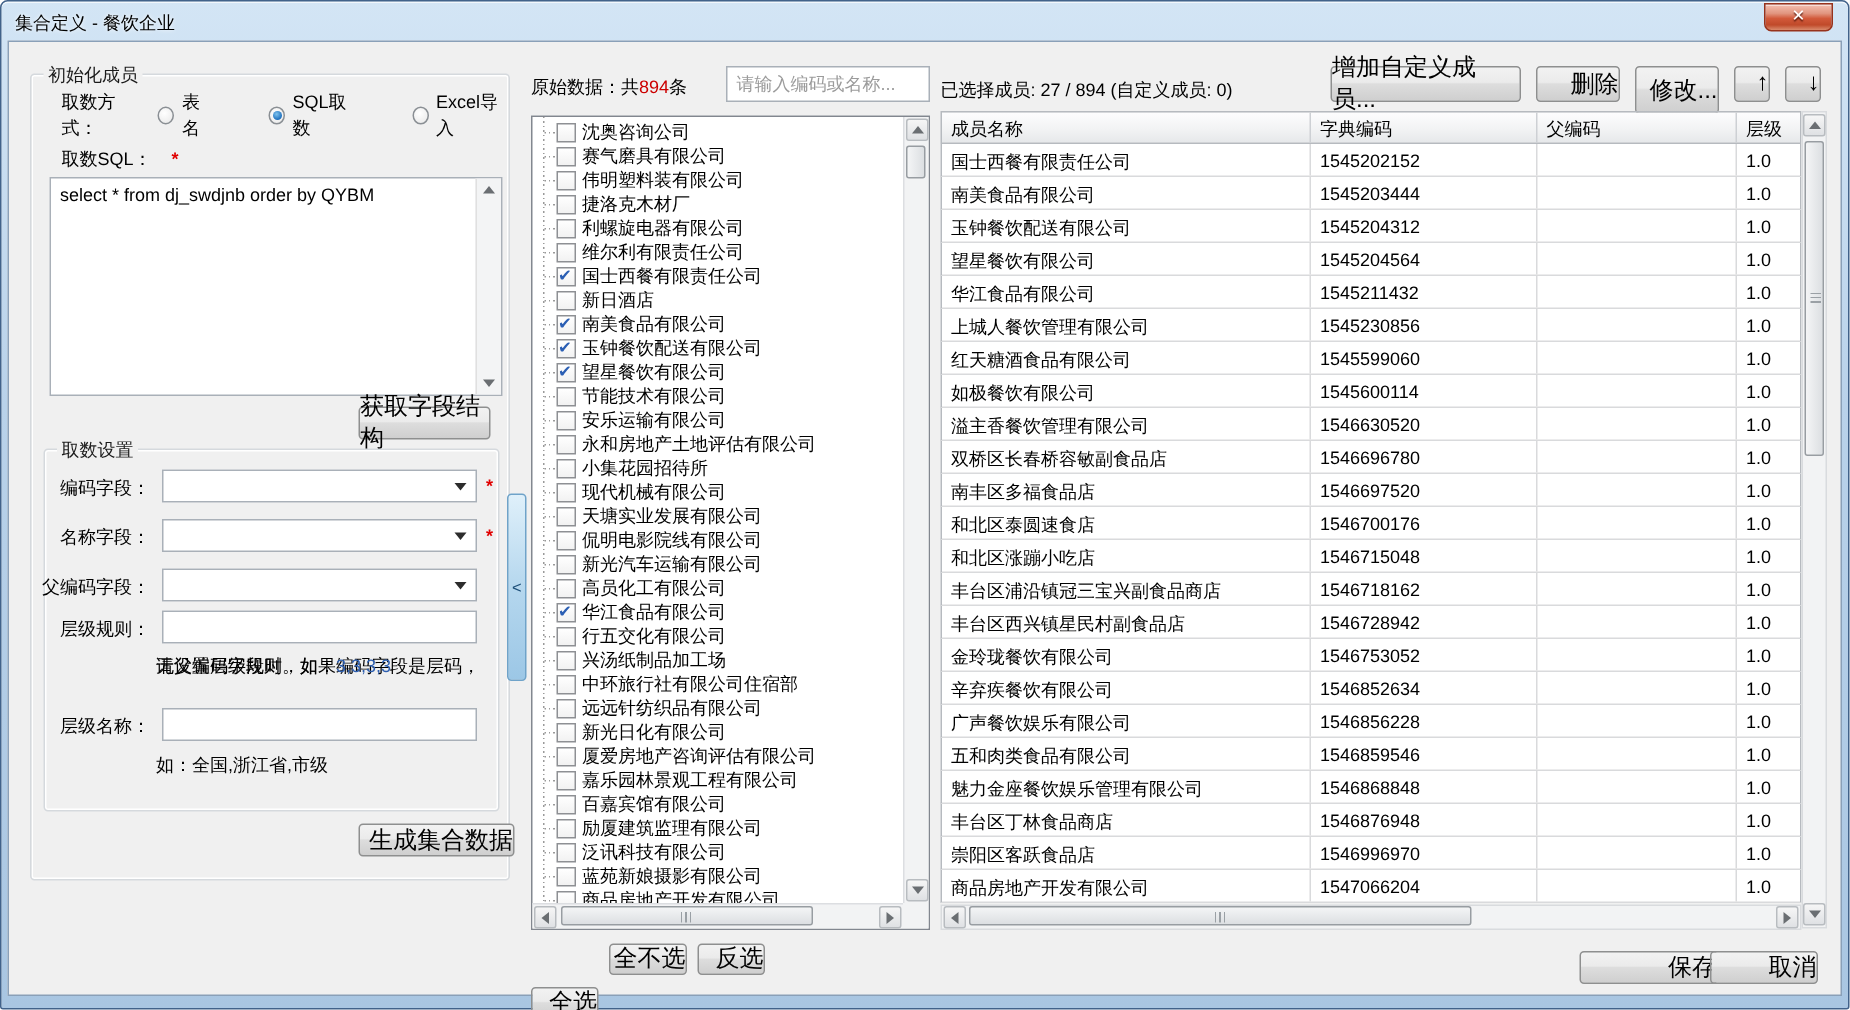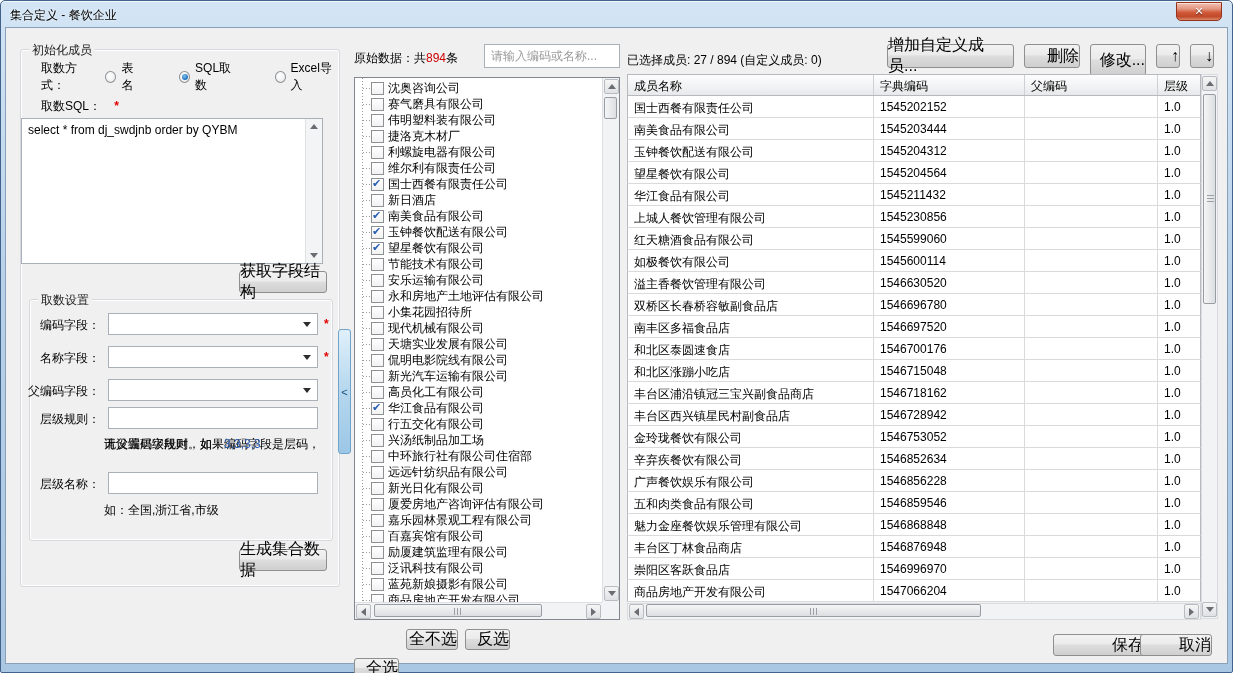--- a/index.html
+++ b/index.html
@@ -107,21 +107,21 @@
               <span>Excel导入</span>
             </div>
           </div>
       </div>
 
       <div style="position:absolute; left:20px; top:48px;">
         <span>取数SQL：</span>
         <span class="req" style="margin-left:10px;">*</span>
       </div>
 
-      <div class="sqlbox" style="left:0; top:68px; width:302px; height:146px;">
+      <div class="sqlbox" style="left:12px; top:68px; width:302px; height:146px;">
         <div class="sqltext">select * from dj_swdjnb order by QYBM</div>
         <div class="sb-track-v">
           <span class="arrow-up" style="left:4px; top:5px;"></span>
           <span class="arrow-down" style="left:4px; bottom:5px;"></span>
         </div>
       </div>
 
       <div class="btn" style="position:absolute; left:218px; top:221px; width:88px; height:22px;">
         <span>获取字段结构</span>
       </div>
@@ -153,21 +153,21 @@
         <div class="hint" style="position:absolute; left:74px; top:136px; white-space:nowrap;">
           <span>请设置层级规则。如：</span><span class="hint-ex">3,3,3,3</span>
         </div>
 
         <div style="position:absolute; right:232px; top:176px; white-space:nowrap;">层级名称：</div>
         <div class="tinput" style="position:absolute; left:78px; top:172px; width:210px; height:22px;"></div>
 
         <div class="hint" style="position:absolute; left:74px; top:202px; white-space:nowrap;">如：全国,浙江省,市级</div>
       </div>
 
-      <div class="btn" style="position:absolute; left:218px; top:499px; width:88px; height:22px;">
+      <div class="btn" style="position:absolute; left:218px; top:499px; width:104px; height:22px;">
         <span>生成集合数据</span>
       </div>
     </div>
 
     <div class="collapse-btn">
       <span>&lt;</span>
     </div>
 
     <div style="position:absolute; left:348px; top:22px; white-space:nowrap;">
       <span>原始数据：共</span><span class="count-red">894</span><span>条</span>

